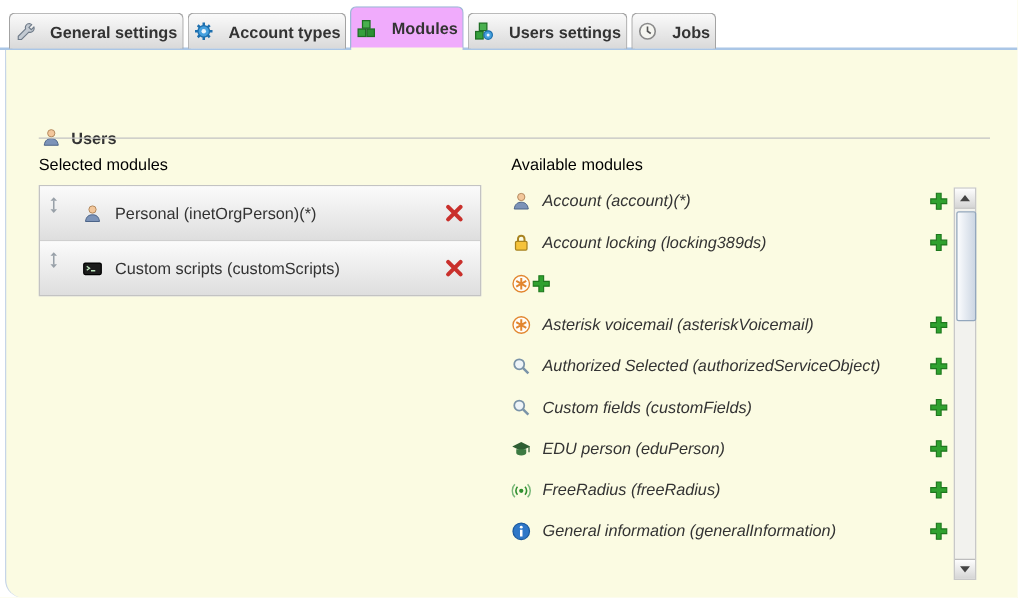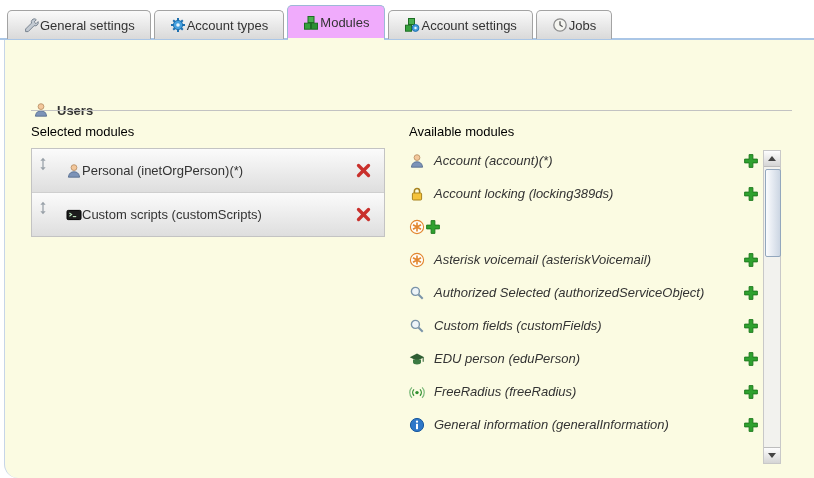--- a/index.html
+++ b/index.html
@@ -5,25 +5,25 @@
   html,body{margin:0;padding:0;}
   body{
     width:814px;height:478px;position:relative;overflow:hidden;
     background:#ffffff;
     font-family:"Liberation Sans", sans-serif;
     font-size:13px;color:#333;
   }
   
   .tabbar{position:absolute;top:5px;left:7px;right:0;height:34px;display:flex;gap:3px;z-index:3;}
   .tab{
-    display:flex;align-items:center;gap:1px;padding:0 15px;
+    display:flex;align-items:center;gap:12px;padding:0 4px;
     height:28px;margin-top:5px;
     border:1px solid #a3a3a3;border-bottom:none;border-radius:5px 5px 0 0;
     background:linear-gradient(#fafafa,#d9d9d9);
-    color:#333;cursor:pointer;white-space:nowrap;
+    color:#333;cursor:pointer;white-space:nowrap;font-weight:bold;
   }
   .tab.active{
     height:33px;margin-top:0;
     background:#f0abfc;border-color:#9db8d6;position:relative;
   }
   .tab.active::after{content:"";position:absolute;left:0;right:0;bottom:-3px;height:4px;background:#fbfbe2;}
   .tabline{position:absolute;top:38px;left:0;right:0;height:2px;background:#aac6e6;z-index:2;}
   
   .panel{
     position:absolute;top:40px;left:4px;right:0;bottom:0;
@@ -39,21 +39,21 @@
   
   .sel-list{position:absolute;left:26px;top:108px;width:352px;border:1px solid #c3c3c3;background:#f4f4f4;}
   .sel-row{
     height:43px;display:flex;align-items:center;
     background:linear-gradient(#fbfbfb,#dedede);
     border-bottom:1px solid #cfcfcf;
   }
   .sel-row:last-child{border-bottom:none;}
   .drag{width:14px;height:14px;margin:0 4px 14px 4px;flex:0 0 auto;cursor:ns-resize;}
   .sel-row .mod-ic{margin-left:12px;}
-  .sel-row .lbl{flex:1;}
+  .sel-row .lbl{margin-left:10px;flex:1;}
   .del-btn{width:17px;height:17px;margin-right:12px;flex:0 0 auto;cursor:pointer;background:none;border:none;padding:0;}
   .del-btn svg{width:17px;height:17px;display:block;}
   
   .avail-list{position:absolute;left:404px;top:104px;width:352px;font-style:italic;}
   .avail-row{height:33px;display:flex;align-items:center;}
   .avail-row .lbl{margin-left:9px;flex:1;}
   .add-btn{width:16px;height:16px;margin-right:2px;flex:0 0 auto;cursor:pointer;background:none;border:none;padding:0;}
   .add-btn svg{width:16px;height:16px;display:block;}
   .ic16{width:16px;height:16px;flex:0 0 auto;display:block;}
   
@@ -159,21 +159,21 @@
   <div class="tab active">
     <svg class="ic16">
         <use href="#i-modules"></use>
       </svg>
     <span>Modules</span>
   </div>
   <div class="tab">
     <svg class="ic16">
         <use href="#i-module-settings"></use>
       </svg>
-    <span>Account settings</span>
+    <span>Users settings</span>
   </div>
   <div class="tab">
     <svg class="ic16">
         <use href="#i-clock"></use>
       </svg>
     <span>Jobs</span>
   </div>
 </div>
 <div class="tabline"></div>
 

